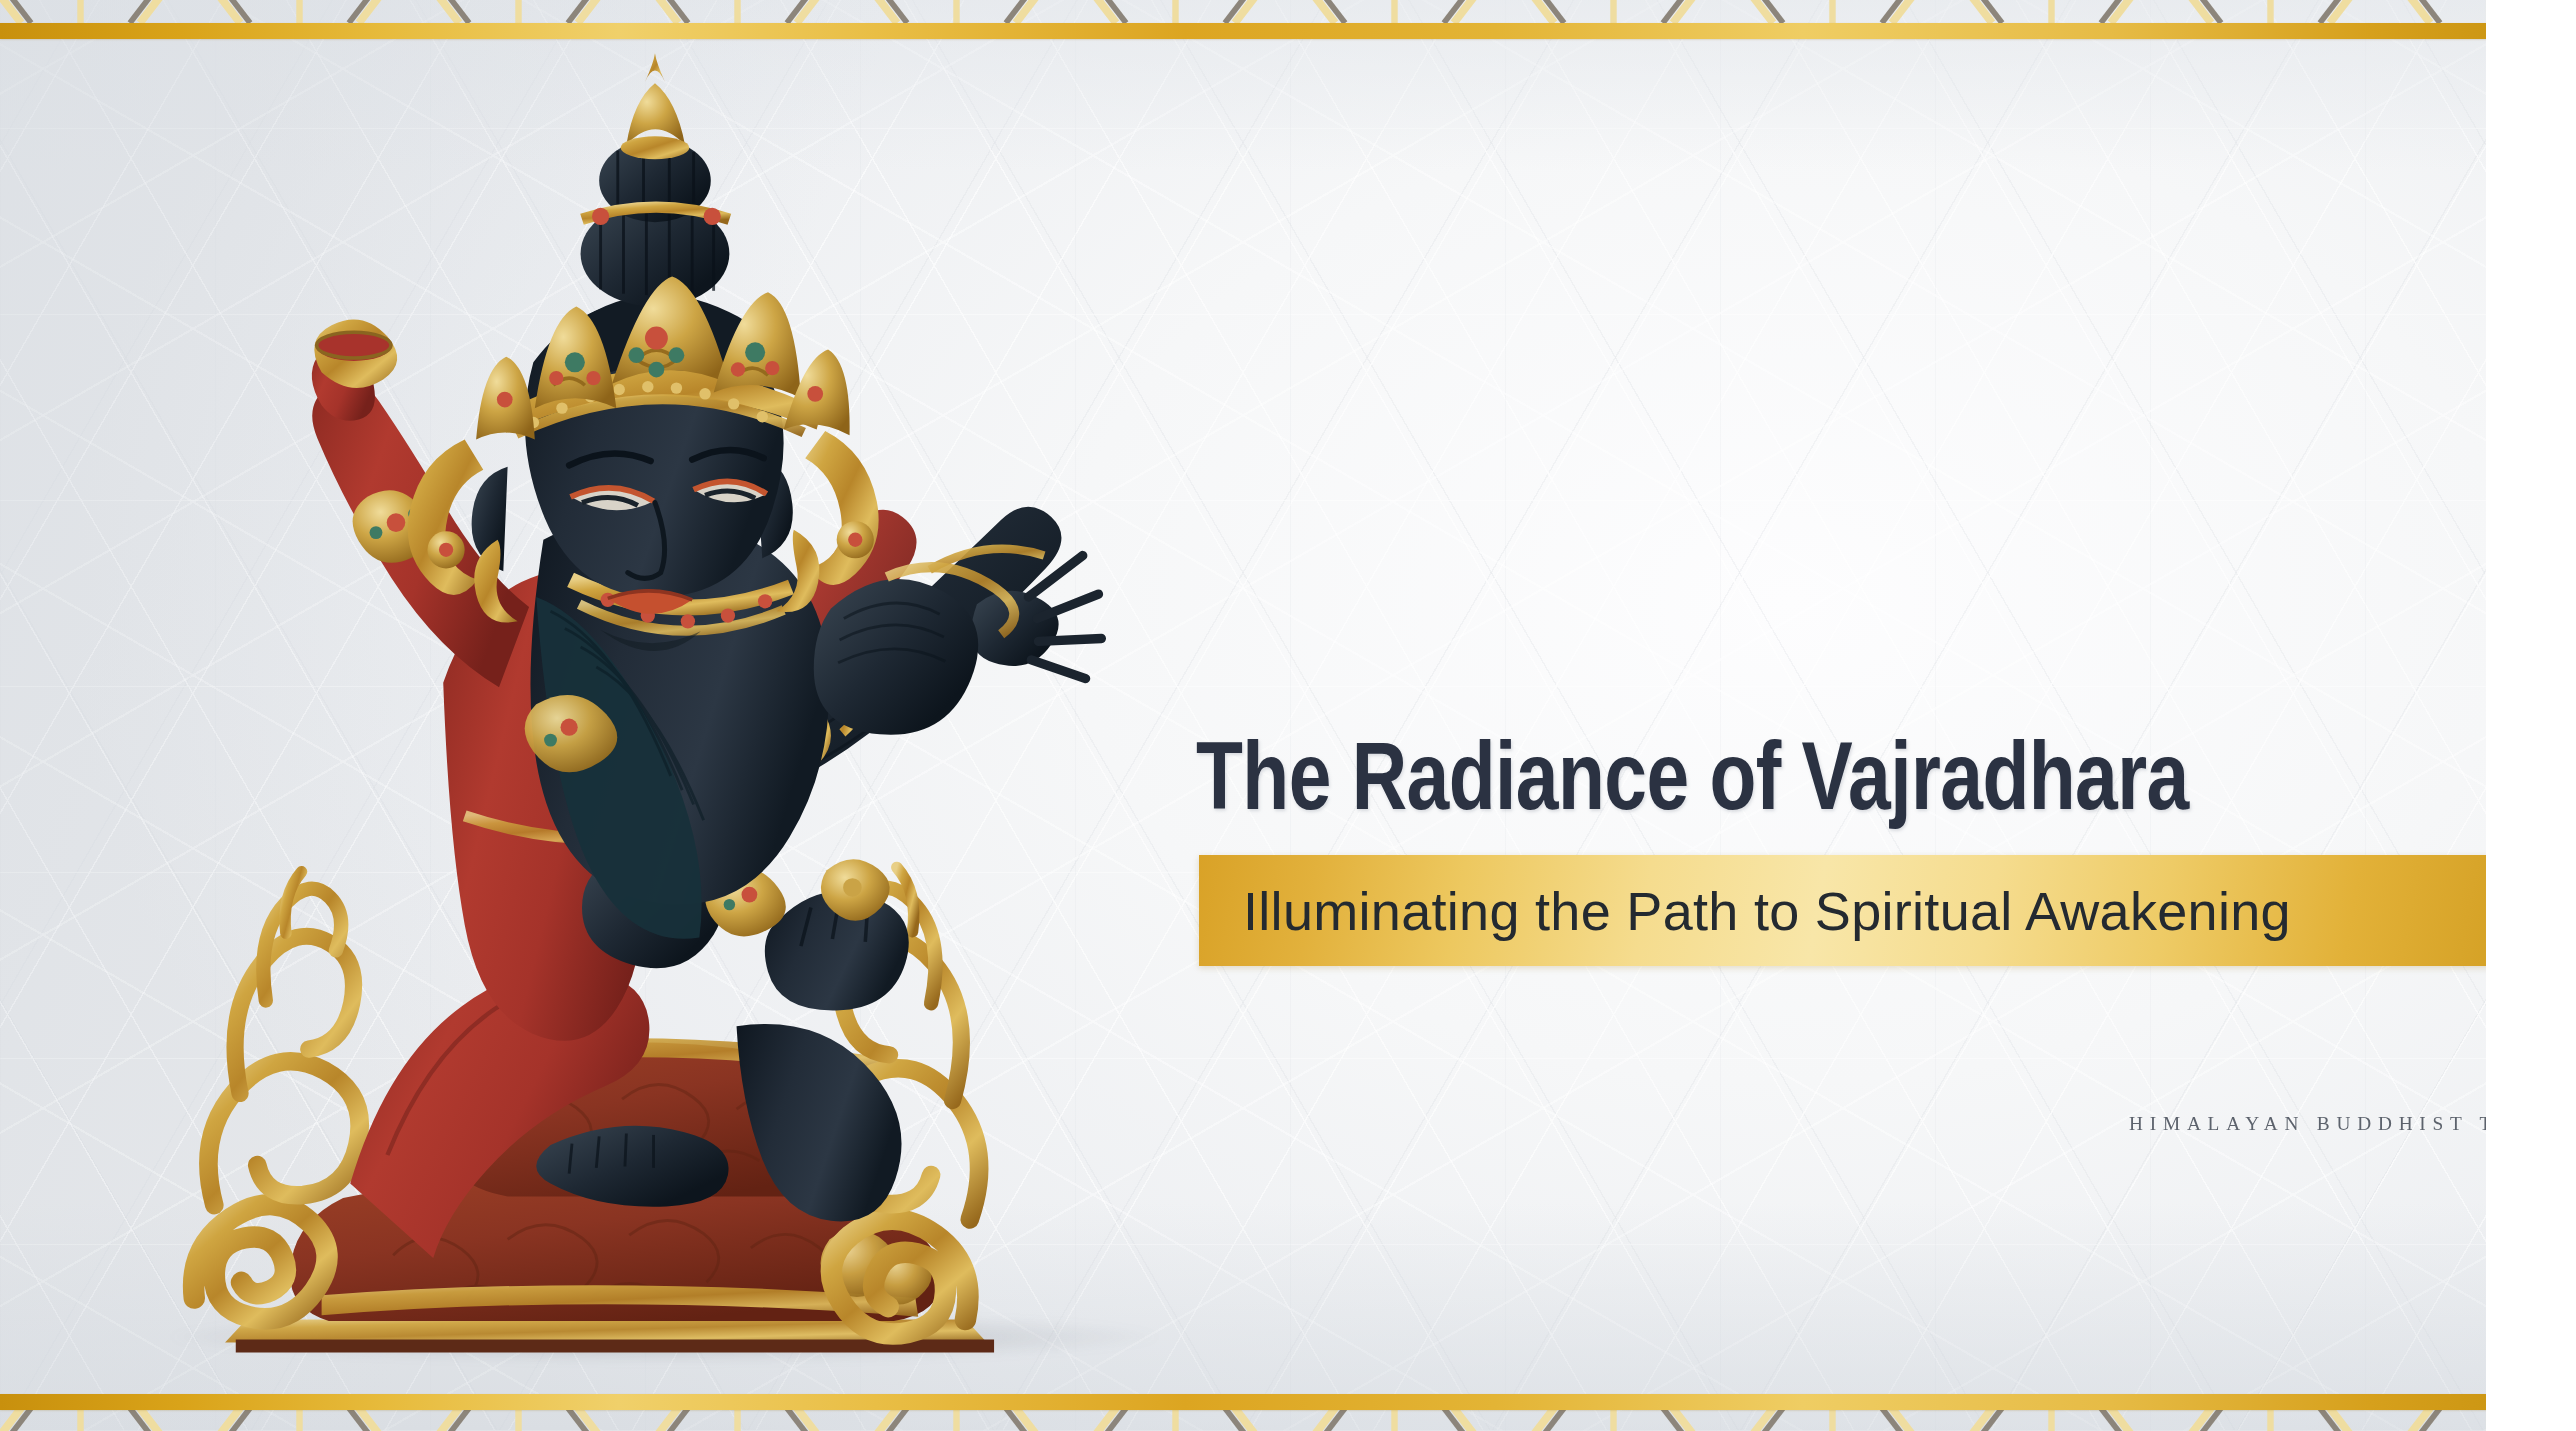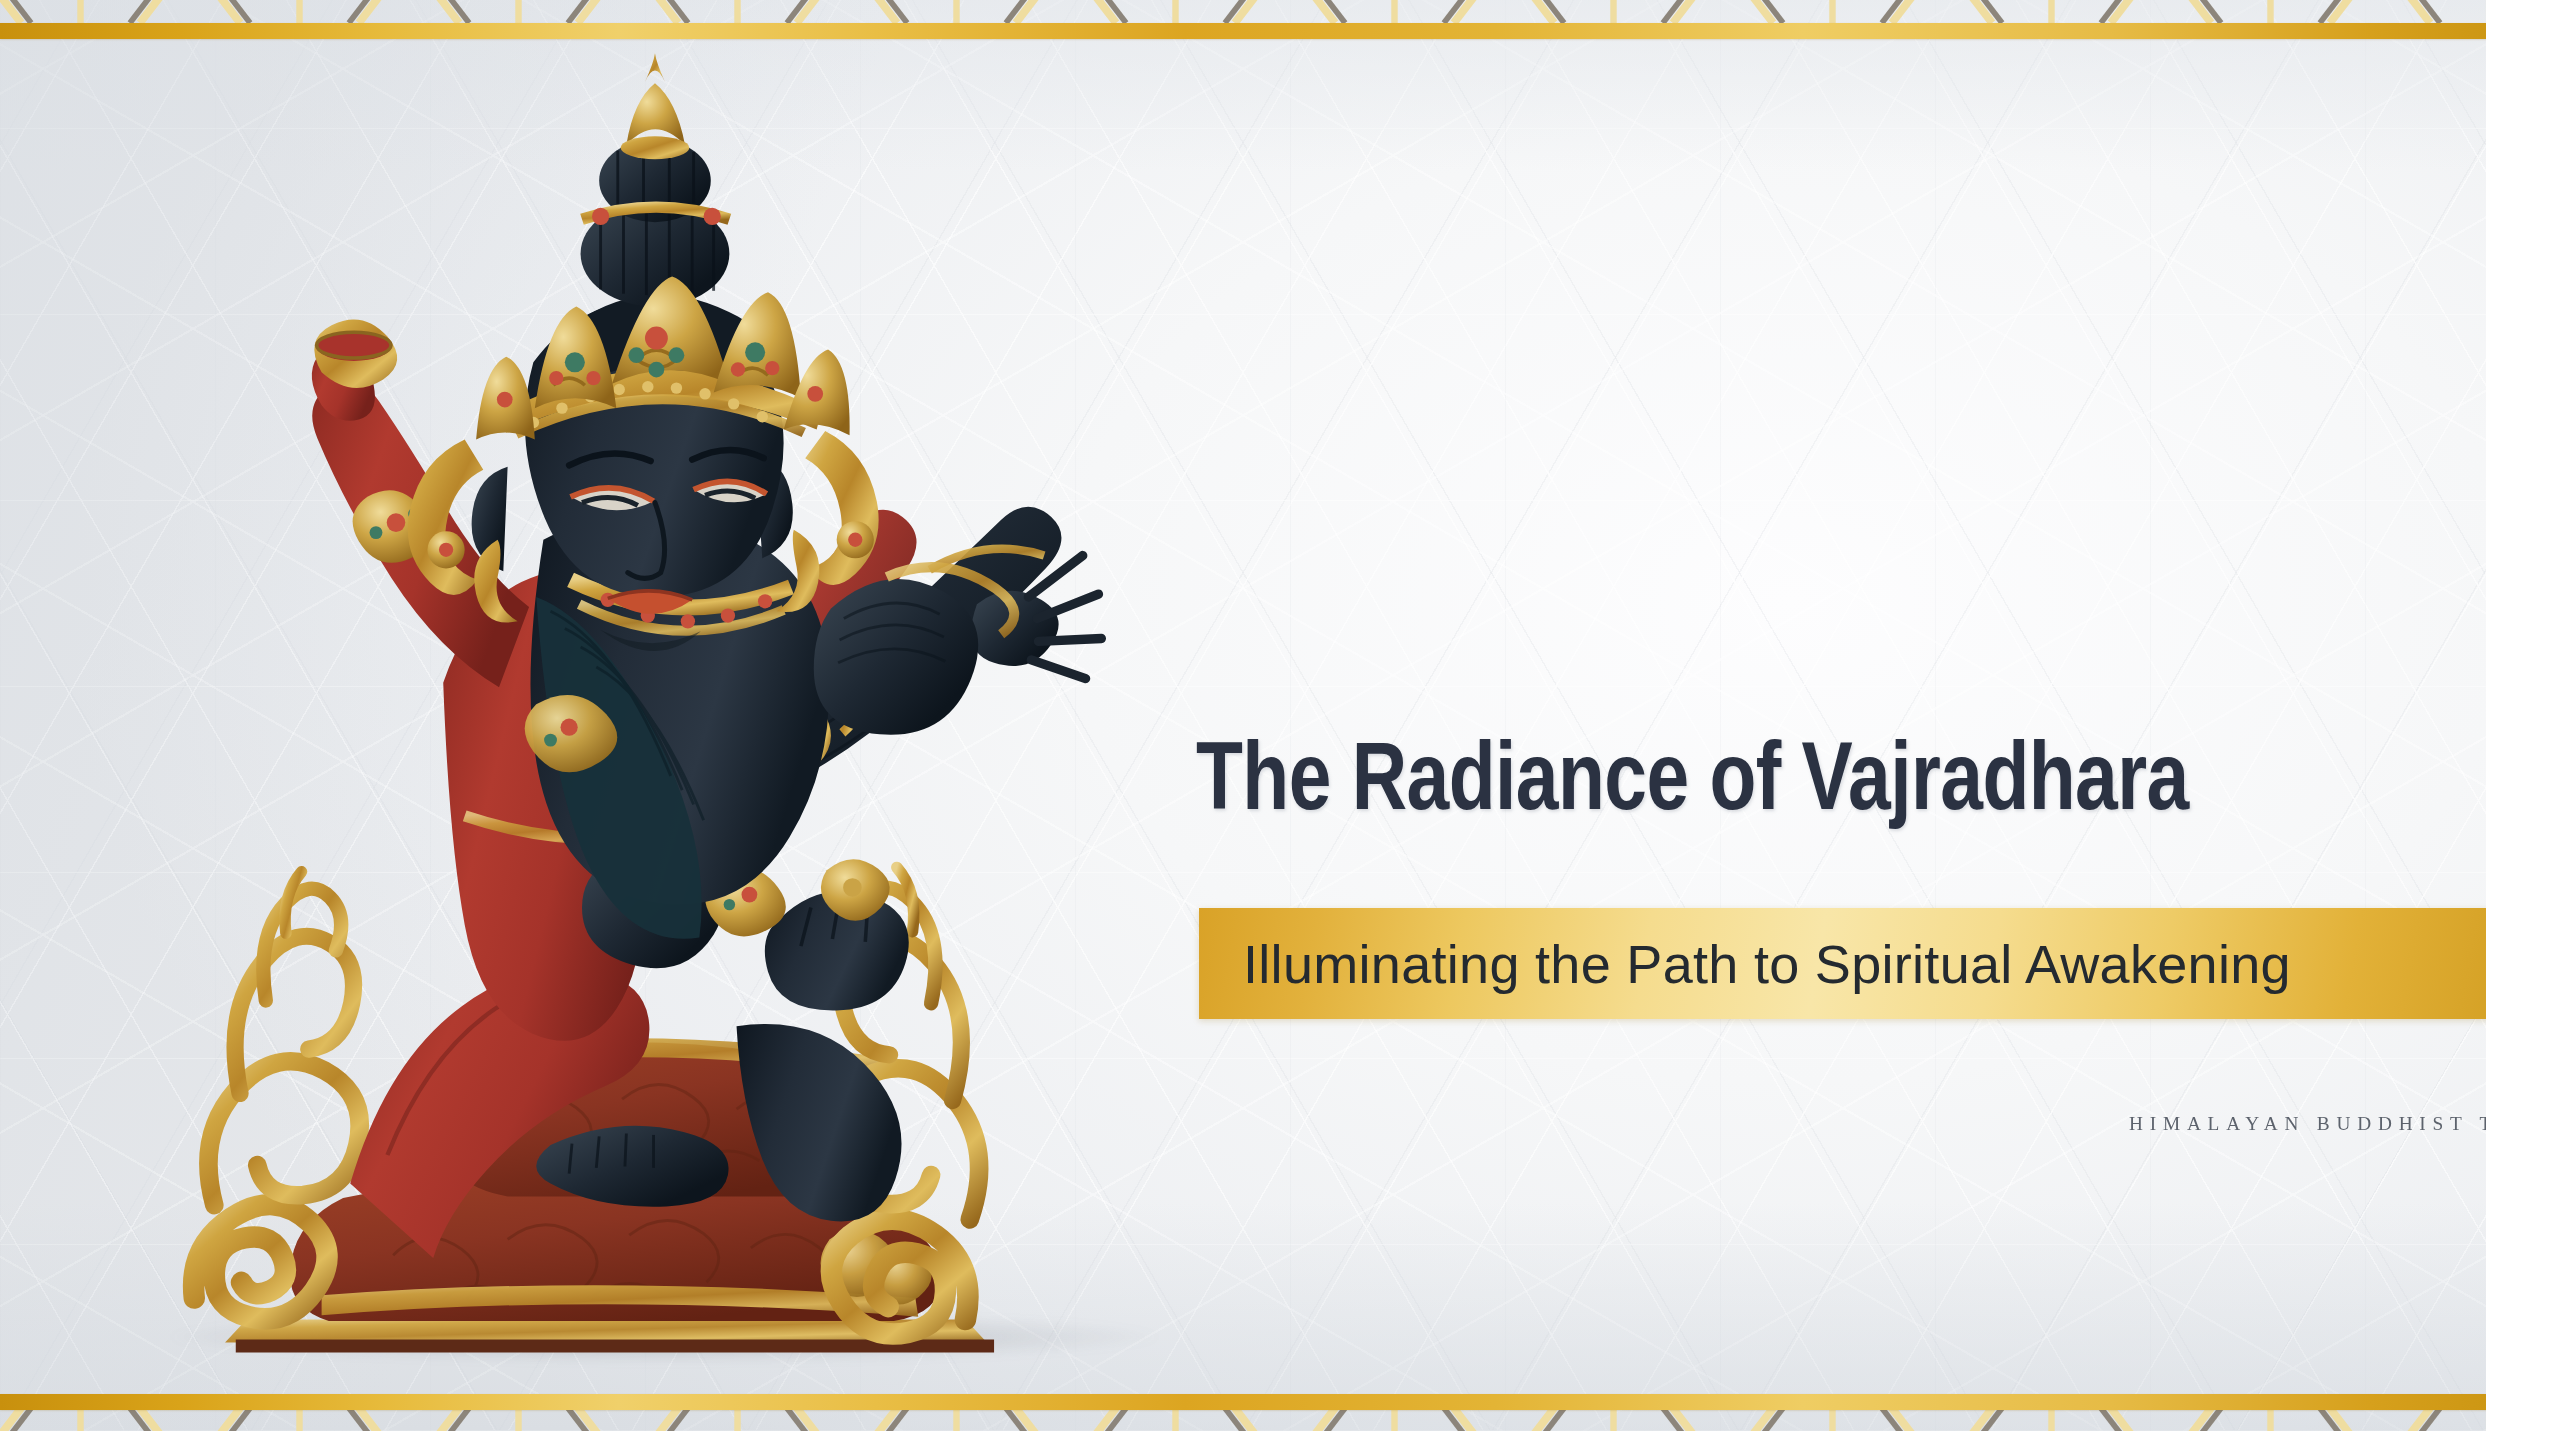--- a/index.html
+++ b/index.html
@@ -127,21 +127,21 @@
     letter-spacing: -0.7px;
     transform: scaleX(0.80);
     transform-origin: left top;
     white-space: nowrap;
     text-shadow: 1.4px 2.1px 3.6px rgba(120,128,142,0.25);
   }
 
   .subbar {
     position: absolute;
     left: 1199px;
-    top: 908px;
+    top: 855px;
     width: 1317px;
     height: 111px;
     background: linear-gradient(100deg,
       #d9a227 0%, #e2b13c 9%, #edc85f 20%, #f5dc8e 34%,
       #f8e6a8 47%, #f5dc8e 60%, #eecb66 73%, #e2b138 87%, #d39f23 100%);
     box-shadow: 0 2.1px 6.4px rgba(150,115,25,0.22);
     display: flex;
     align-items: center;
   }
   .subbar-text {

